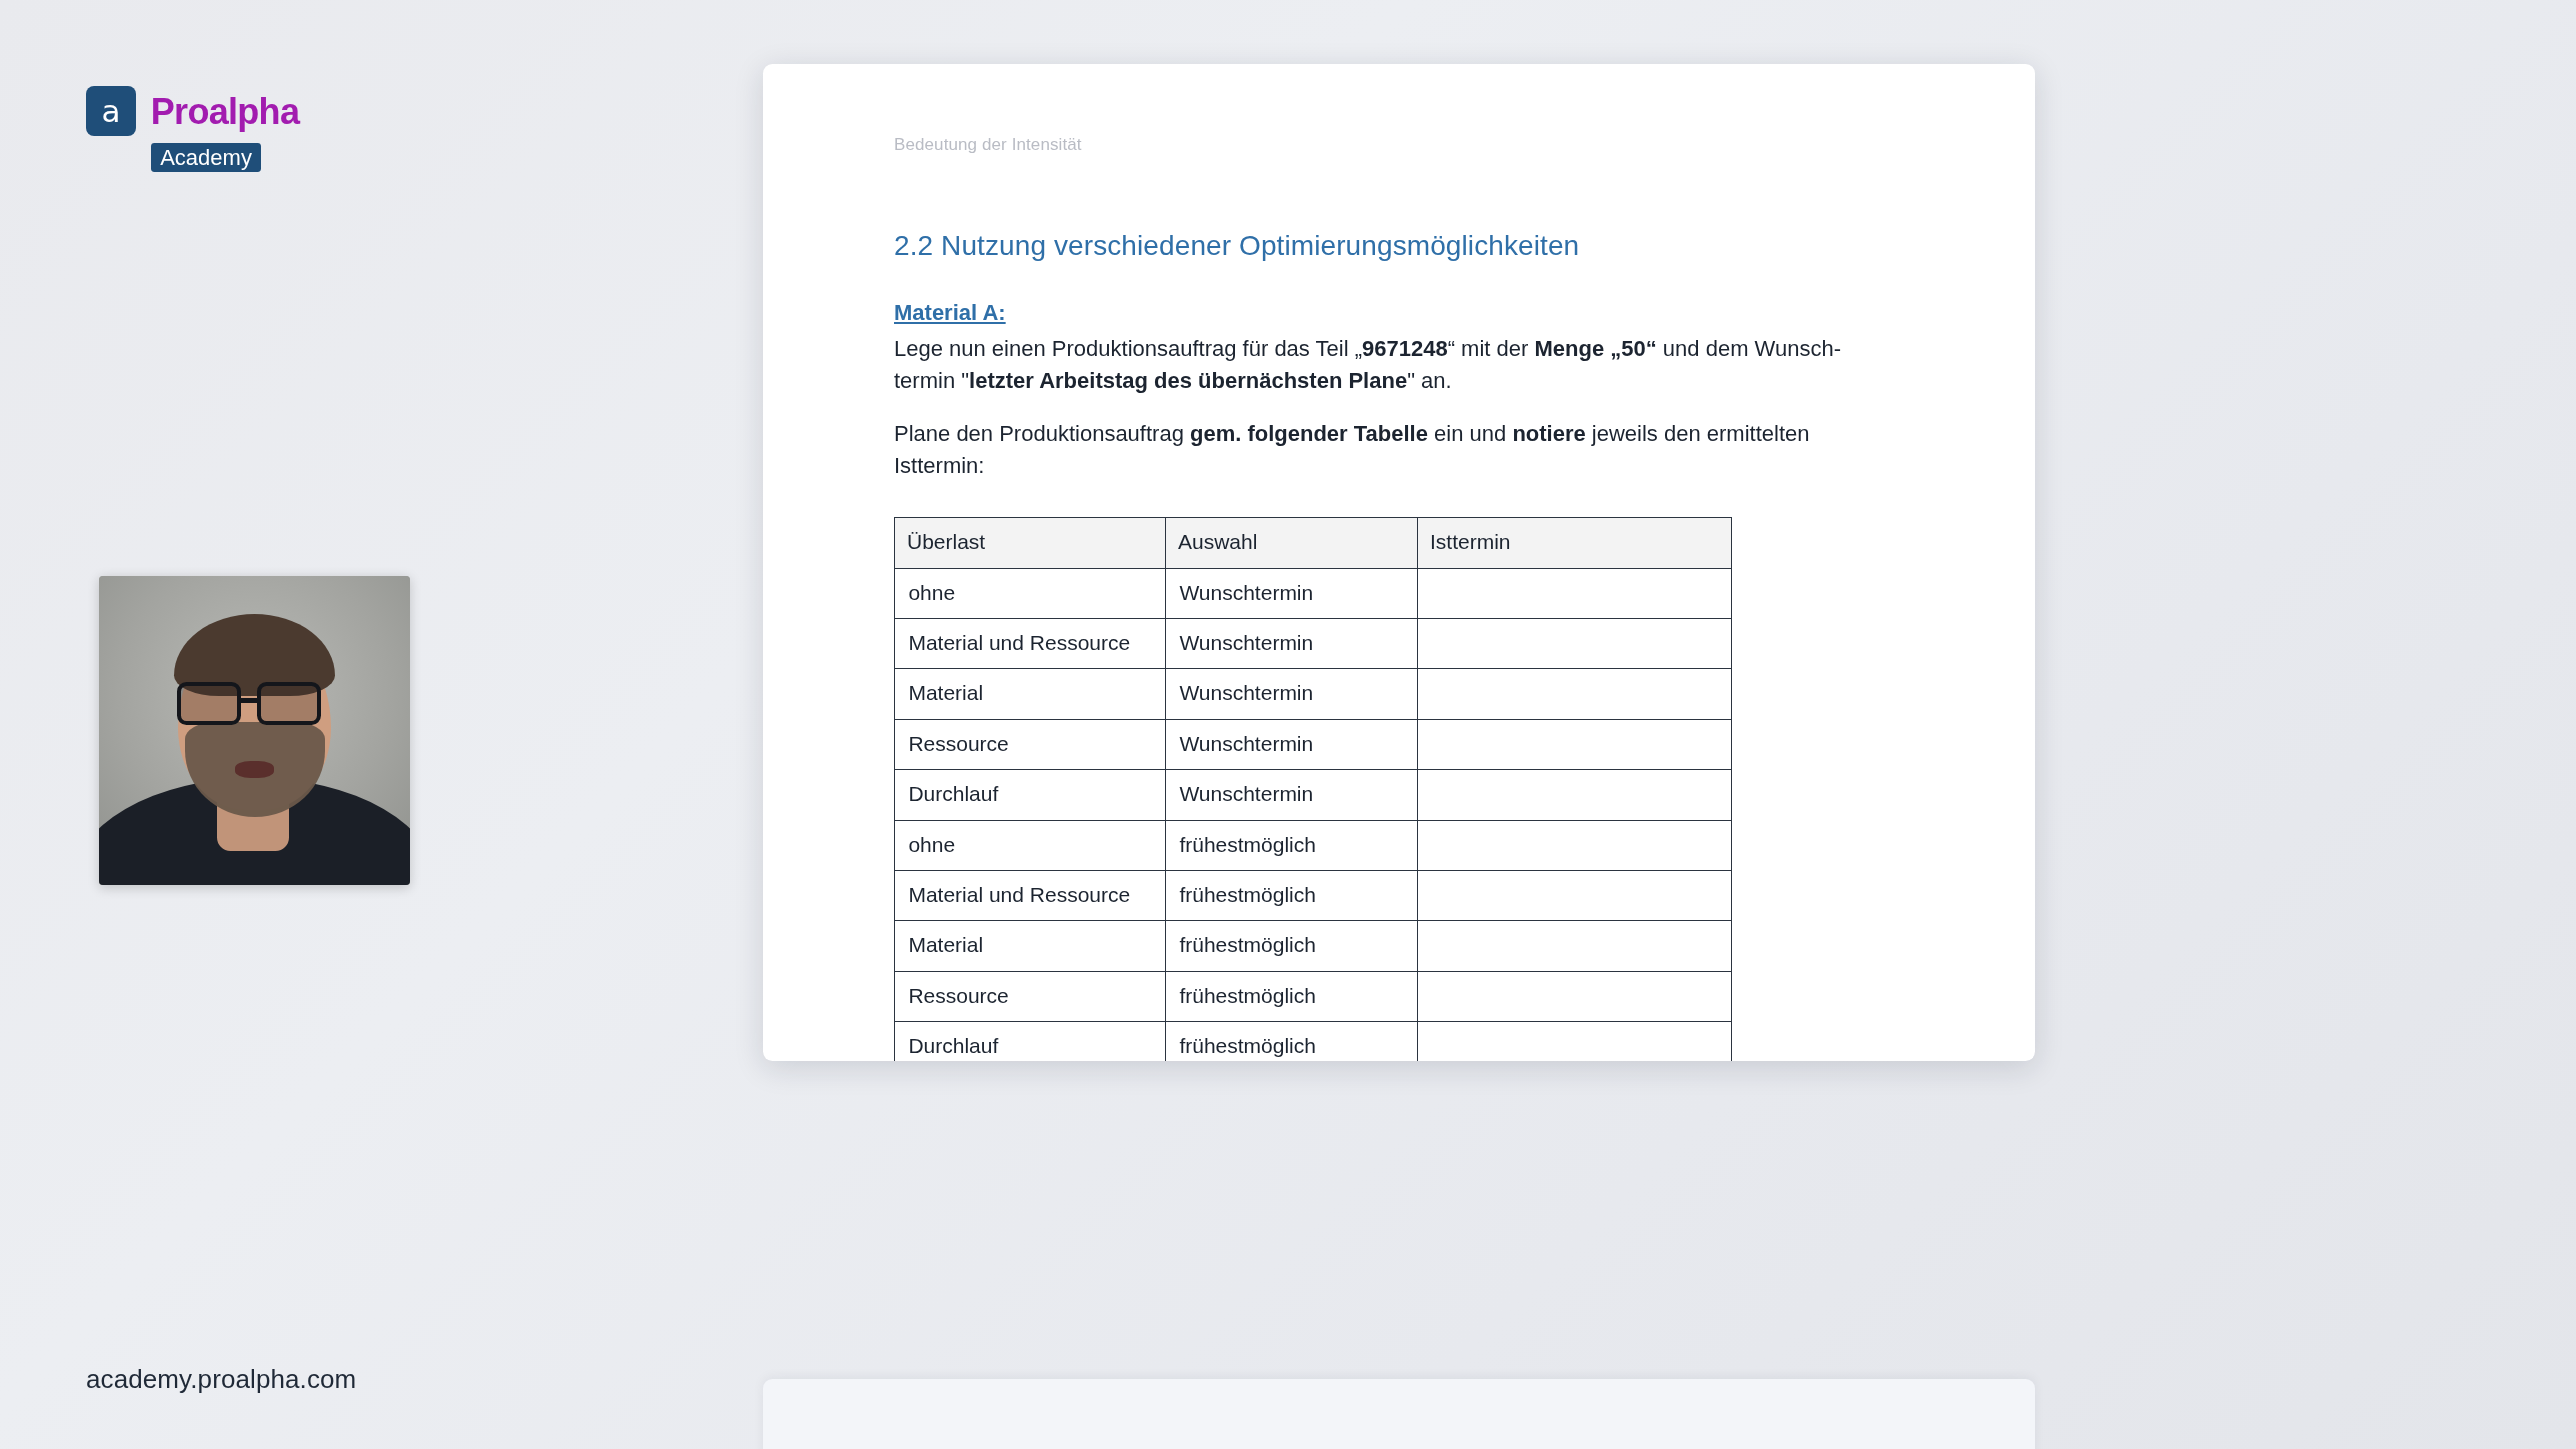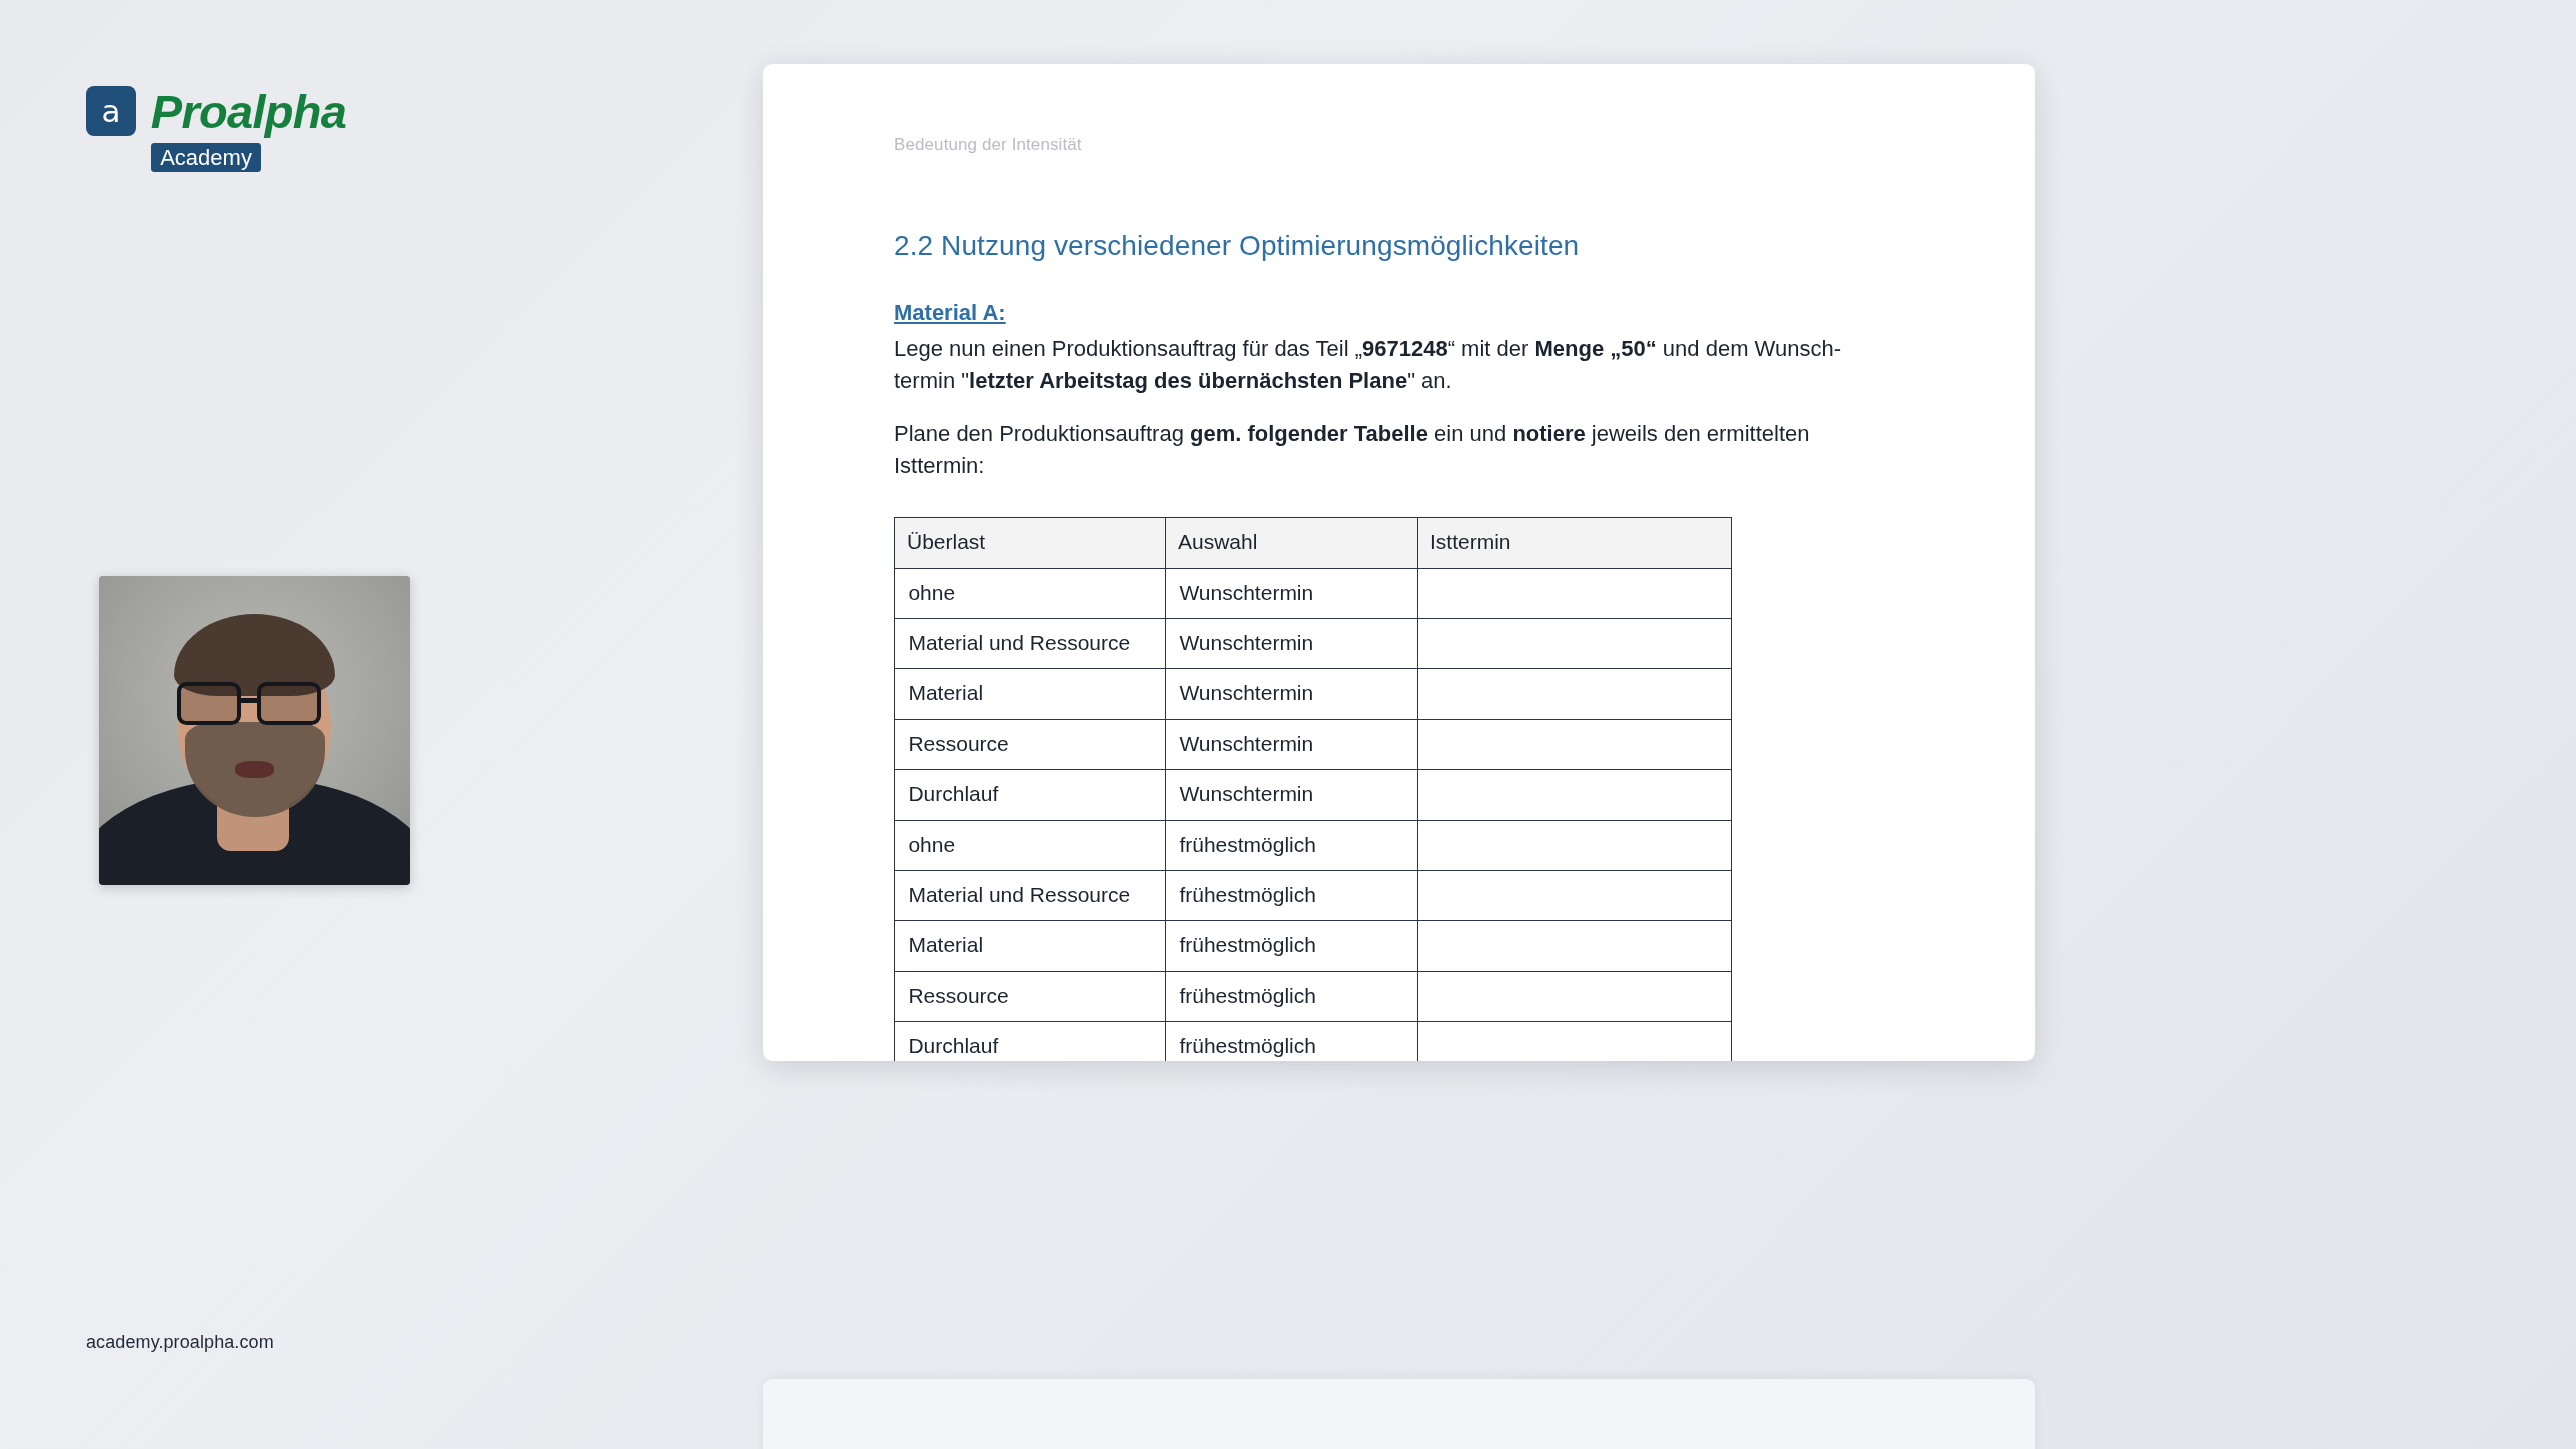--- a/index.html
+++ b/index.html
@@ -42,26 +42,25 @@
     text-align: center;
     font-family: "DejaVu Sans", sans-serif;
     font-weight: 400;
     box-sizing: border-box;
   }
   .brand-text-wrap {
     margin-left: 14.8px;
     position: relative;
   }
   .brand-name {
-    font-size: 47px;
+    font-size: 36px;
     line-height: 52px;
     font-weight: 700;
-    color: #15803d;
+    color: #a21caf;
     letter-spacing: -0.7px;
-    font-style: italic;
   }
   .brand-sub {
     margin-top: 5.4px;
     display: inline-block;
     background: #1f4e79;
     color: #ffffff;
     font-size: 22px;
     line-height: 17px;
     padding: 5.4px 9.4px 6px 9.4px;
     border-radius: 3.4px;
@@ -164,22 +163,22 @@
     left: 67px;
     top: 16px;
     width: 16px;
     height: 4.7px;
     background: #14161b;
   }
 
   .footer-url {
     position: absolute;
     left: 86px;
-    top: 1332px;
-    font-size: 18px;
+    top: 1364px;
+    font-size: 26px;
     color: #1f2937;
     font-weight: 400;
     letter-spacing: 0.1px;
     text-align: center;
   }
 
   
   .slide-card {
     position: absolute;
     left: 763px;

